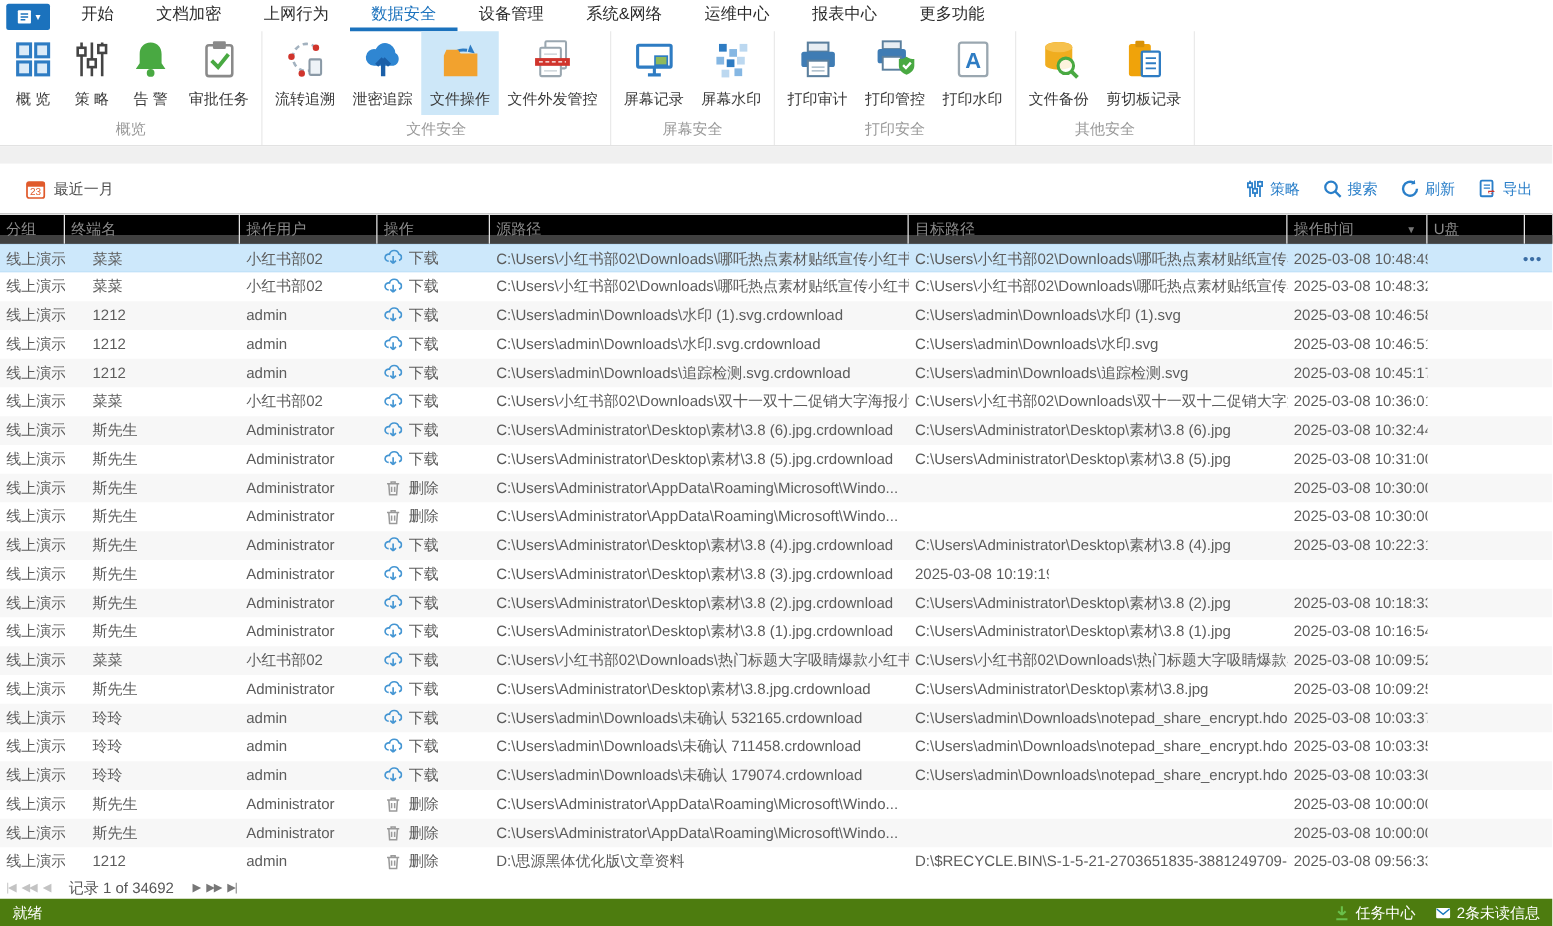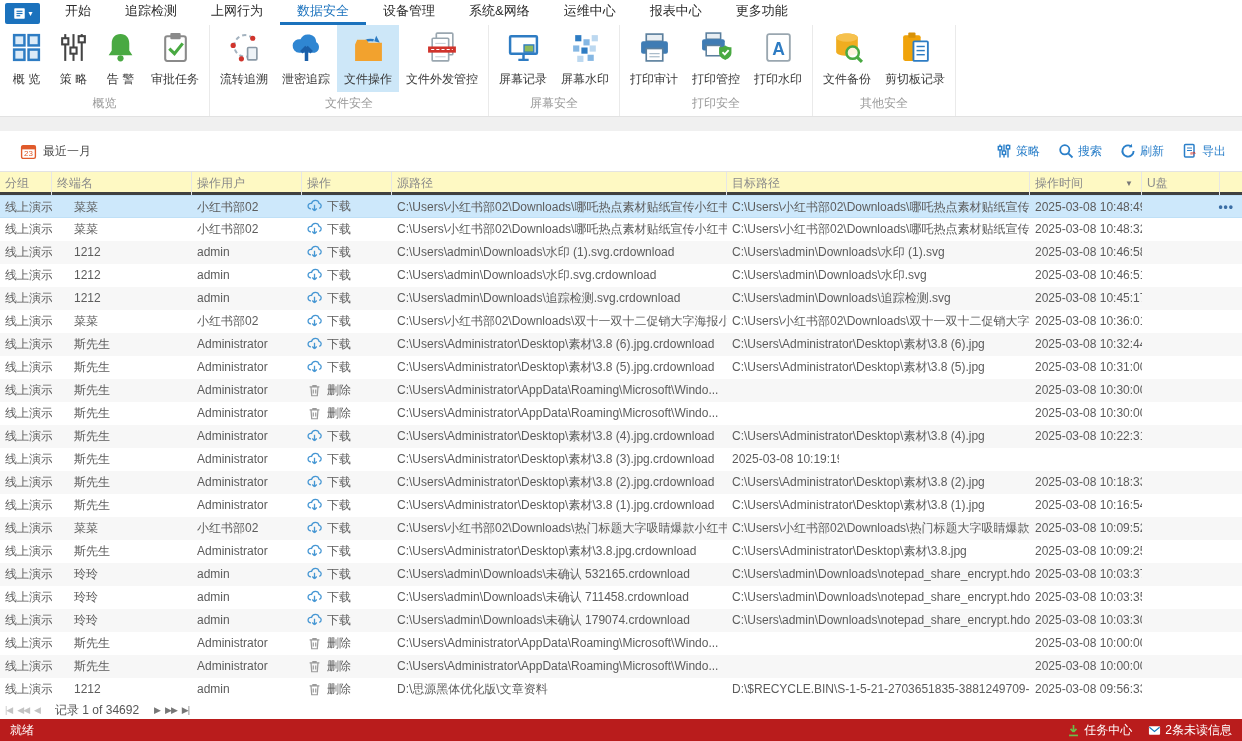--- a/index.html
+++ b/index.html
@@ -27,43 +27,43 @@
   
   .band{height:14px;background:#f0f0f0}
   .filterbar{height:40px;display:flex;align-items:center;justify-content:space-between;
     background:#fff;padding:0 16px 0 20px}
   .daterange{display:flex;align-items:center;gap:6px;color:#4a4a4a;cursor:pointer}
   .daterange svg{width:17px;height:17px}
   .fb-actions{display:flex;align-items:center;gap:18px}
   .fb-action{display:flex;align-items:center;gap:4px;color:#2a7fc9;cursor:pointer}
   .fb-action svg{width:16px;height:16px}
   
-  .grid-header{display:flex;height:24px;border-top:1px solid #e3e3e3;border-bottom:3px solid #404040;
-    background:#fef9c3;color:#8b8b8b}
+  .grid-header{display:flex;height:24px;border-top:1px solid #e3e3e3;border-bottom:7px solid #404040;
+    background:#000000;color:#8b8b8b}
   .hcell{height:23px;line-height:23px;padding:0 5px;border-right:1px solid #e6e6e6;
     overflow:hidden;white-space:nowrap;display:flex;justify-content:space-between;align-items:center;cursor:pointer}
   .hfiller{flex:1;border-right:none}
   .sort-arrow{font-size:8px;color:#777;padding-right:3px}
   .grid-body{height:506px;overflow:hidden}
   .grow{display:flex;height:23px;line-height:23px;background:#fff;position:relative;cursor:default}
   .grow.stripe{background:#f7f7f7}
   .grow.selected{background:#cde8fb;border-top:1px solid #bfe0f7;border-bottom:1px solid #bfe0f7}
   .cell{height:100%;padding:0 5px;overflow:hidden;white-space:nowrap;color:#5c5c5c}
   .cell[data-col="terminal"]{padding-left:22px}
   .op-wrap{display:inline-flex;align-items:center;gap:5px;height:100%}
   .op-wrap svg{width:15px;height:15px;flex:none}
   .row-dots{position:absolute;right:8px;top:0;color:#3b6ea5;font-weight:bold;letter-spacing:1px;cursor:pointer}
   
   .pager{height:18px;display:flex;align-items:center;background:#fff;padding-left:5px;gap:5px}
   .pnav{font-size:9px;letter-spacing:-1px;cursor:pointer}
   .pnav.off{color:#c3c3c3}
   .pnav.on{color:#777}
   .precord{color:#555;margin:0 10px}
   
-  .statusbar{height:22px;background:#b91c1c;color:#fff;display:flex;align-items:center;
+  .statusbar{height:22px;background:#4d7c0f;color:#fff;display:flex;align-items:center;
     justify-content:space-between;padding:0 10px;font-size:12px}
   .sb-right{display:flex;align-items:flex-start;gap:16px}
   .sb-item{display:flex;align-items:center;gap:4px;cursor:pointer}
   .sb-item svg{width:13px;height:13px}
 </style>
 </head>
 <body>
 
 <div class="menubar">
   <div class="app-btn">
@@ -72,21 +72,21 @@
         <g stroke="#1b72bd" stroke-width="1.6">
           <line x1="6" y1="7" x2="14" y2="7"></line>
           <line x1="6" y1="10" x2="14" y2="10"></line>
           <line x1="6" y1="13" x2="11" y2="13"></line>
         </g>
       </svg>
     <span class="app-caret">▾</span>
   </div>
   <div id="menu-items" style="display:flex">
       <div class="menu-item">开始</div>
-      <div class="menu-item">追踪检测</div>
+      <div class="menu-item">文档加密</div>
       <div class="menu-item">上网行为</div>
       <div class="menu-item active">数据安全</div>
       <div class="menu-item">设备管理</div>
       <div class="menu-item">系统&amp;网络</div>
       <div class="menu-item">运维中心</div>
       <div class="menu-item">报表中心</div>
       <div class="menu-item">更多功能</div>
     </div>
 </div>
 

